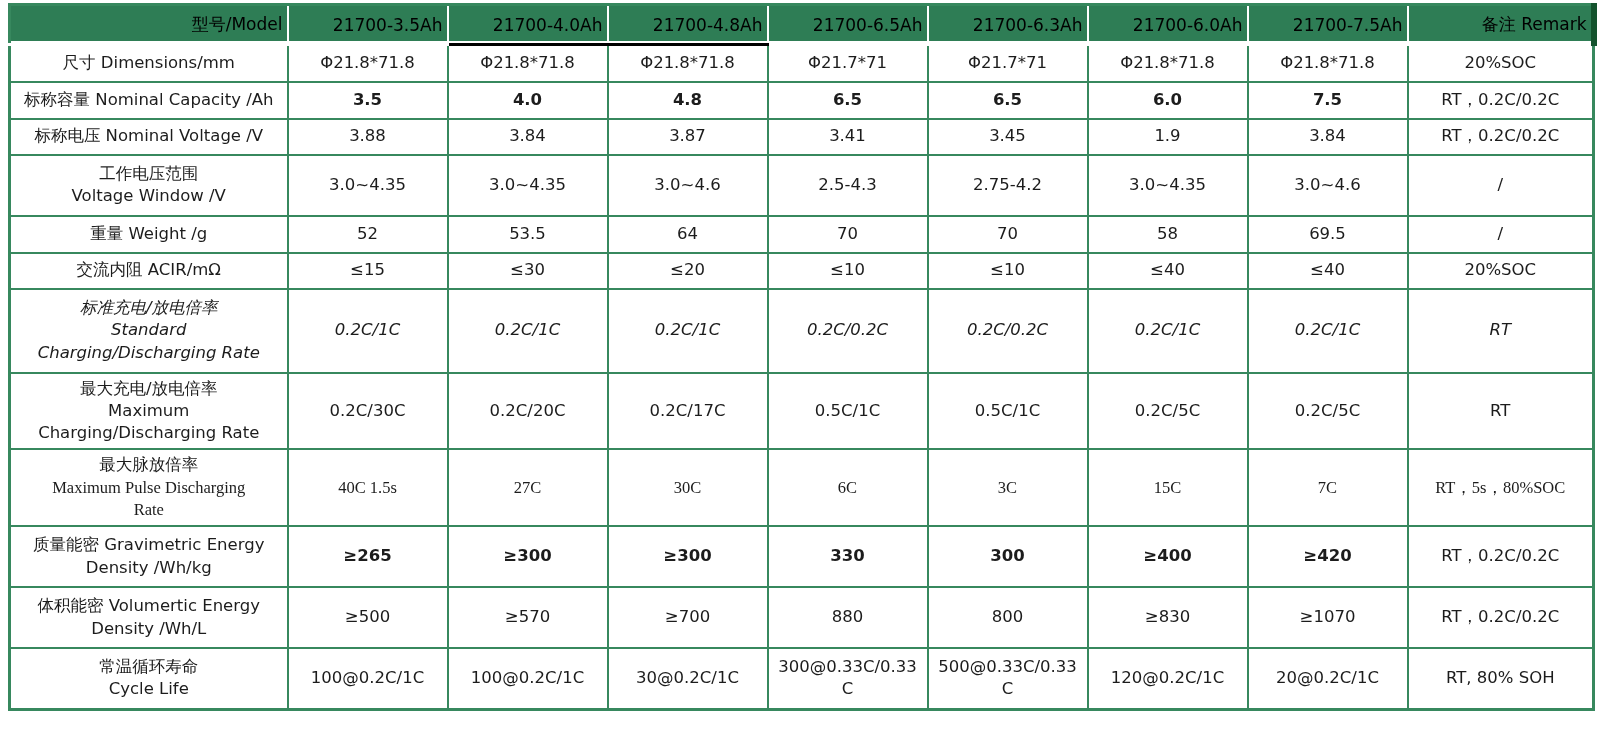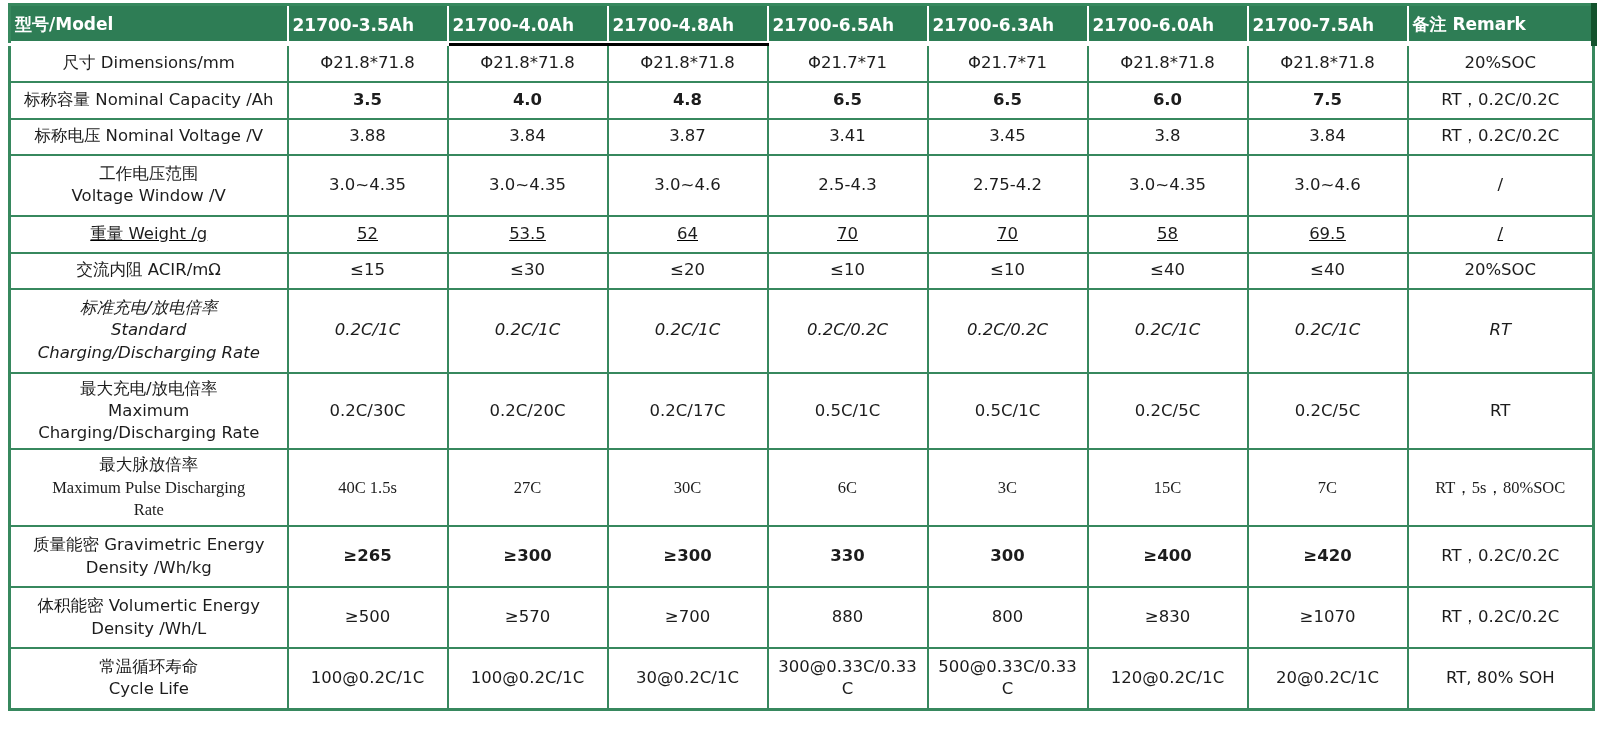--- a/index.html
+++ b/index.html
@@ -20,29 +20,29 @@
     width: 1584px;
     border: 3px solid #37885e;
   }
   col.c-label  { width: 278px; }
   col.c-data   { width: 160px; }
   col.c-remark { width: 186px; }
 
   
   thead th {
     background: #2e7d55;
-    color: #ffffff;
-    font-weight: 700;
+    color: #000000;
+    font-weight: 400;
     font-size: 17px;
     height: 33px;
     padding: 2px 4px;
     border-right: 2px solid #ffffff;
     border-bottom: 3px solid #ffffff;
     box-shadow: inset 0 -2px 0 #ffffff;
-    text-align: left;
+    text-align: right;
     vertical-align: middle;
   }
   thead th:last-child { border-right: 6px solid #14532d; }
   thead th.red-under { border-bottom: 3px solid #000000; }
 
   
   tbody td {
     border: 2px solid #37885e;
     text-align: center;
     vertical-align: middle;
@@ -54,21 +54,21 @@
     word-wrap: break-word;
   }
   tbody td.label-cell { padding: 4px 8px; }
   tr.bold-vals td.val-cell { font-weight: 700; }
 
   
   tbody tr:nth-child(1)  { height: 37px; }
   tbody tr:nth-child(2)  { height: 37px; }
   tbody tr:nth-child(3)  { height: 36px; }
   tbody tr:nth-child(4)  { height: 61px; }
-  tbody tr:nth-child(5)  { height: 37px; text-decoration: underline; }
+  tbody tr:nth-child(5)  { height: 37px; }
   tbody tr:nth-child(6)  { height: 36px; }
   tbody tr:nth-child(7)  { height: 84px; font-style: italic; }
   tbody tr:nth-child(8)  { height: 74px; }
   tbody tr:nth-child(9)  { height: 65px; font-family: Liberation Serif, serif; }
   tbody tr:nth-child(10) { height: 61px; }
   tbody tr:nth-child(11) { height: 61px; }
   tbody tr:nth-child(12) { height: 61px; }
 </style>
 </head>
 <body>
@@ -128,21 +128,21 @@
         </tr>
         <tr>
           <td class="label-cell">
             <div>标称电压 Nominal Voltage /V</div>
           </td>
           <td class="val-cell">3.88</td>
           <td class="val-cell">3.84</td>
           <td class="val-cell">3.87</td>
           <td class="val-cell">3.41</td>
           <td class="val-cell">3.45</td>
-          <td class="val-cell">3.8</td>
+          <td class="val-cell">1.9</td>
           <td class="val-cell">3.84</td>
           <td class="remark-cell">RT，0.2C/0.2C</td>
         </tr>
         <tr>
           <td class="label-cell">
             <div>工作电压范围</div>
             <div>Voltage Window /V</div>
           </td>
           <td class="val-cell">3.0~4.35</td>
           <td class="val-cell">3.0~4.35</td>

